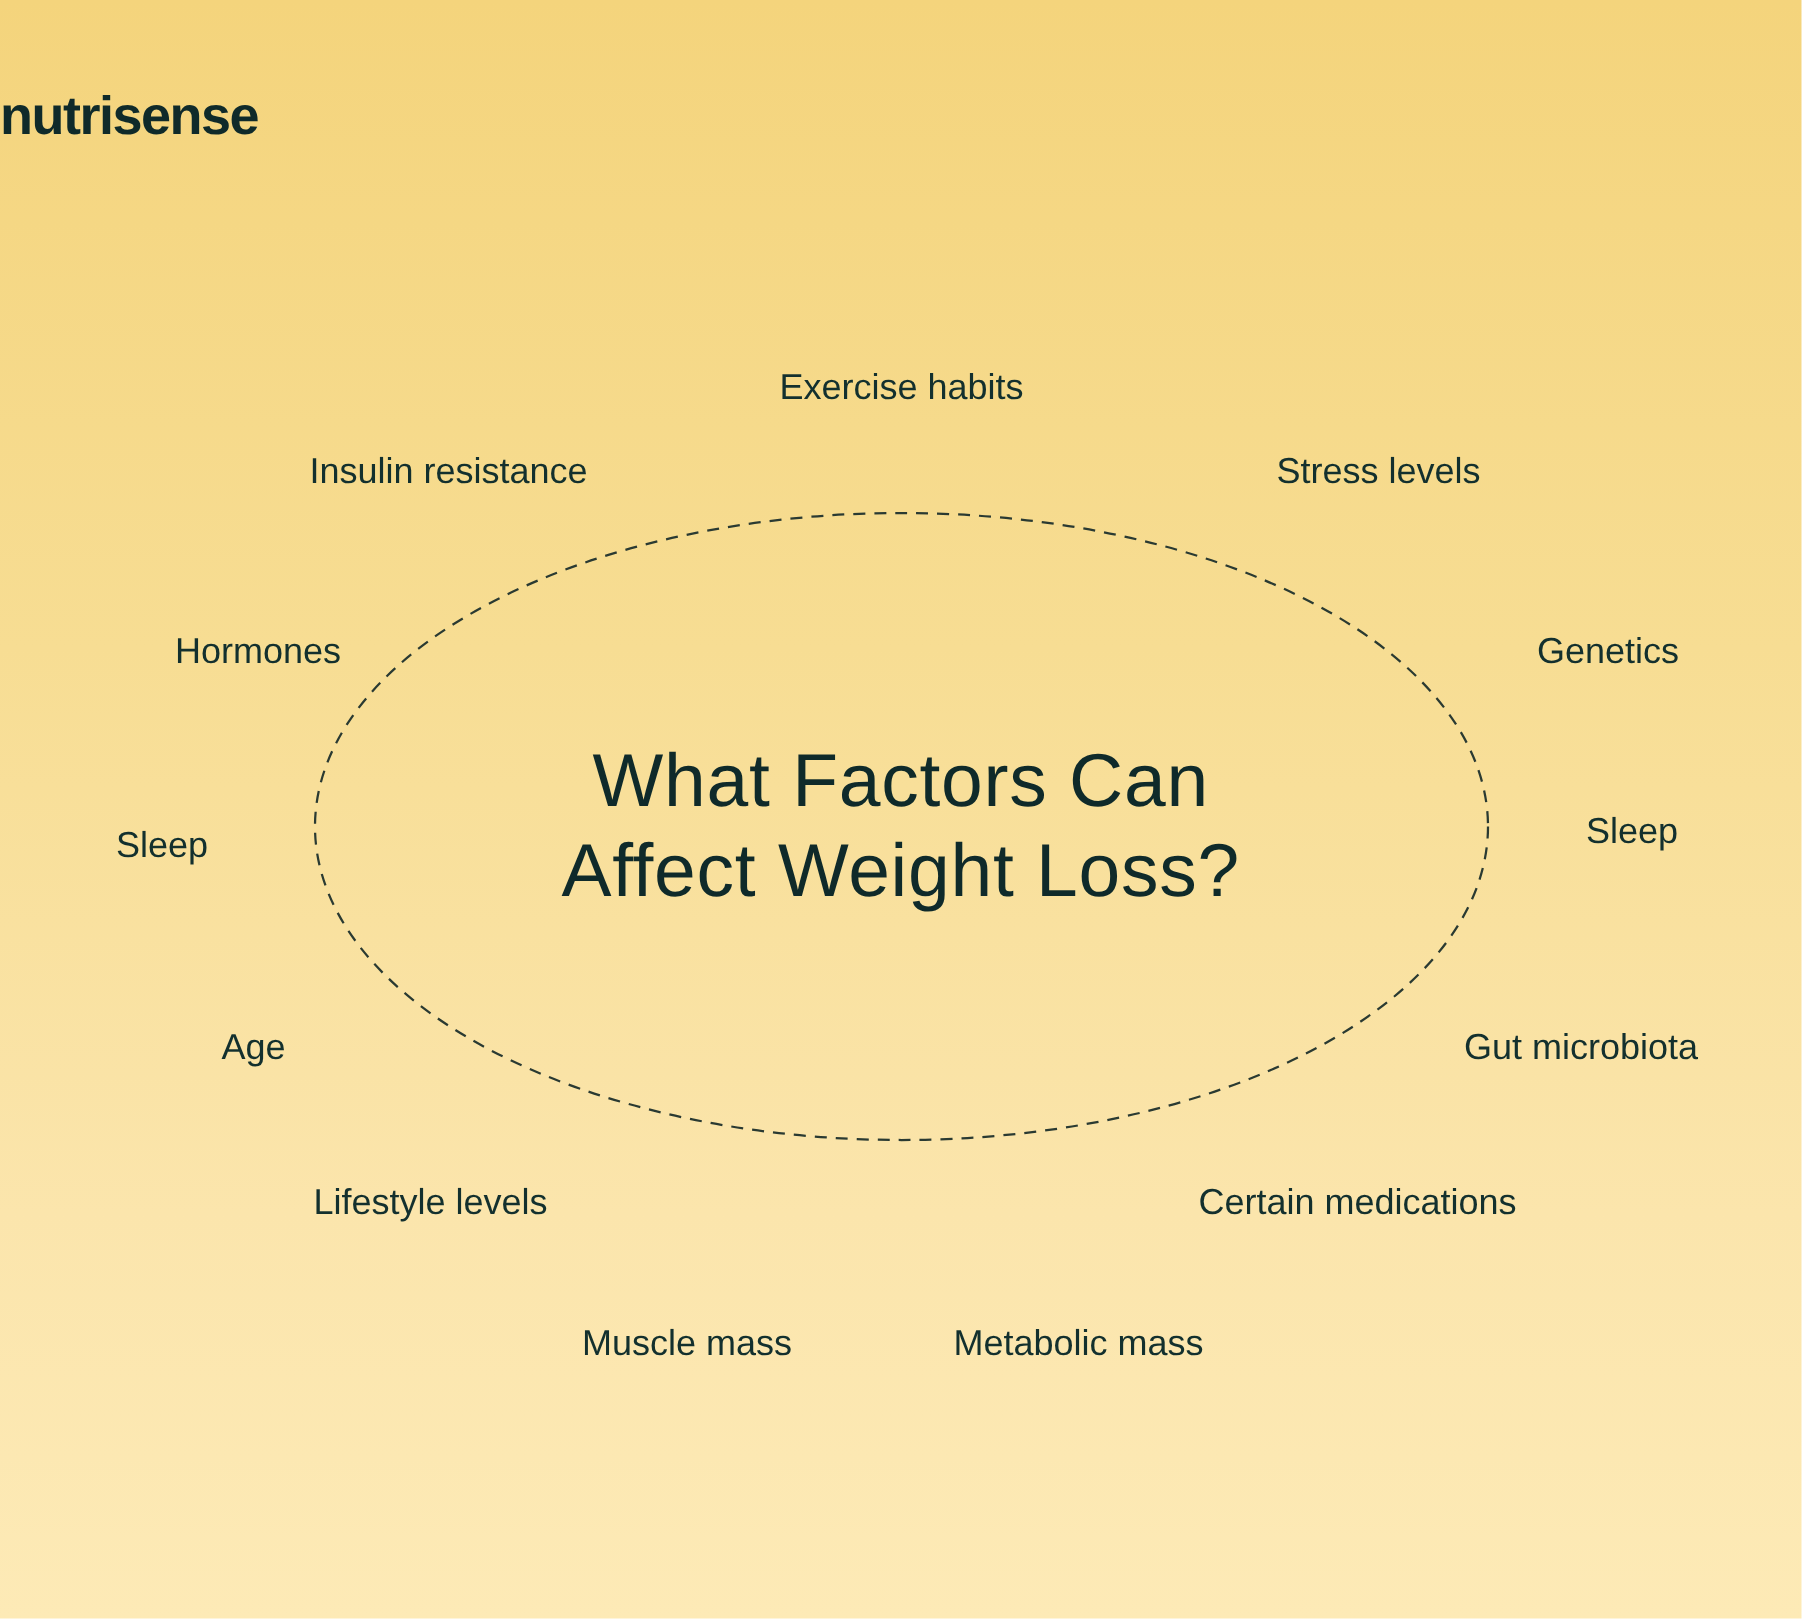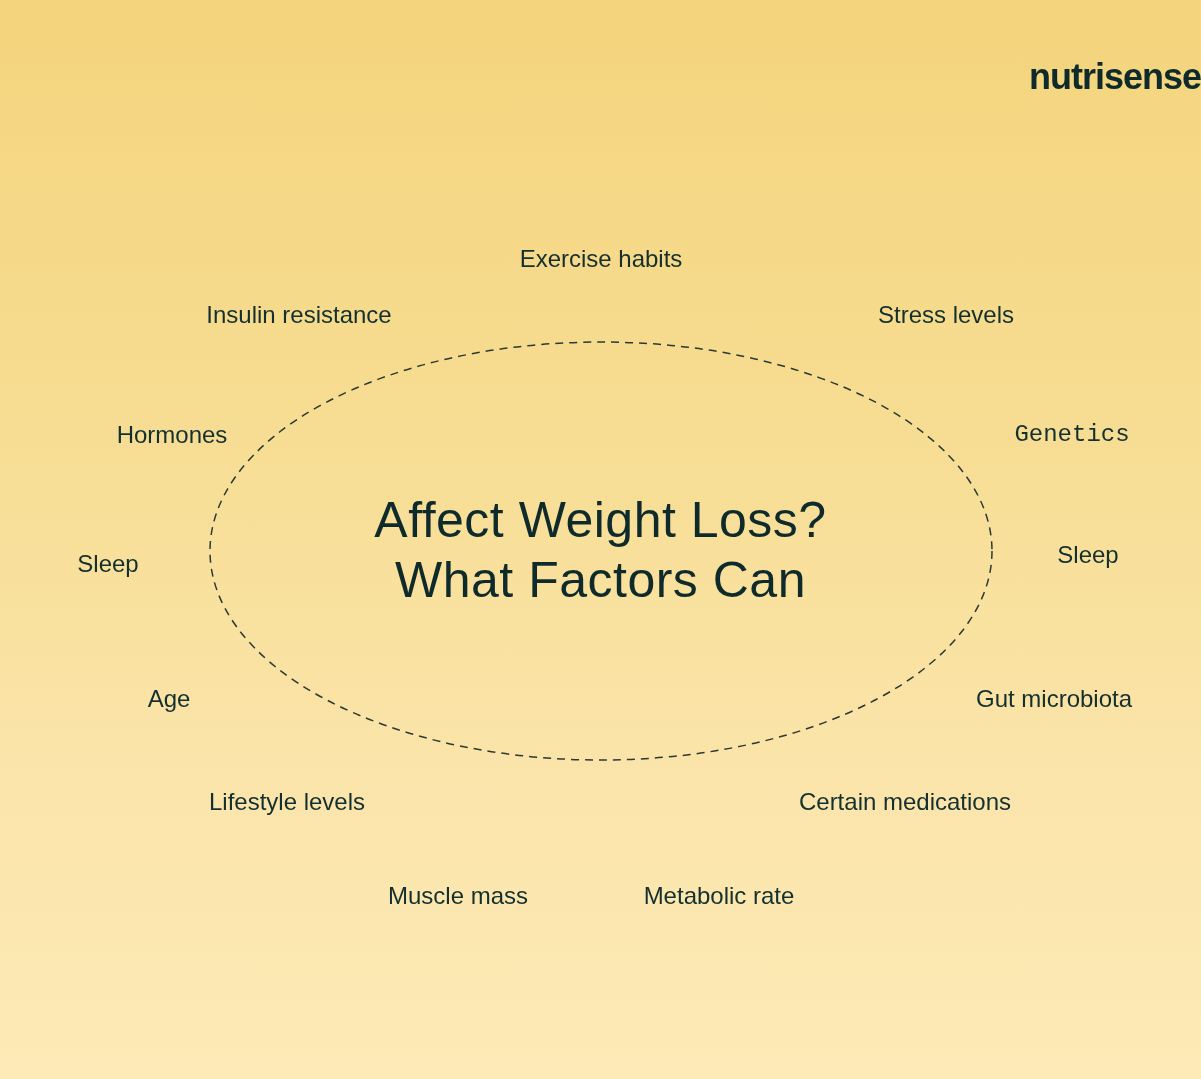--- a/index.html
+++ b/index.html
@@ -3,21 +3,21 @@
   <meta charset="utf-8">
   <style>
     html, body { margin: 0; padding: 0; }
     body {
       width: 1201px; height: 1079px; overflow: hidden; position: relative;
       background: linear-gradient(180deg, #F4D47C 0%, #F7DD93 40%, #FBE5AC 75%, #FDEAB6 100%);
       font-family: "Liberation Sans", "DejaVu Sans", sans-serif;
       color: #13302E;
     }
     .logo {
-      position: absolute; left: 0; width: 1201px; top: 56px; text-align: right;
+      position: absolute; left: 0; width: 1201px; top: 56px; text-align: left;
       font-size: 36px; font-weight: bold; letter-spacing: -1px; color: #0F2A2A;
     }
     .ellipse { position: absolute; left: 0; top: 0; }
     .title {
       position: absolute; left: 0; width: 1201px; top: 490px; text-align: center;
       font-size: 50px; line-height: 60px; color: #0F2A2A; letter-spacing: 0.5px;
     }
     .factor {
       position: absolute; font-size: 24px; line-height: 32px; white-space: nowrap; color: #13302E;
       transform: translateX(-50%);
@@ -26,31 +26,31 @@
 </head>
 <body>
 
 <div class="logo">nutrisense</div>
 
 <svg class="ellipse" width="1201" height="1079" viewBox="0 0 1201 1079">
   <ellipse cx="601" cy="551" rx="391" ry="209" fill="none" stroke="#2A3A32" stroke-width="1.5" stroke-dasharray="8 6"></ellipse>
 </svg>
 
 <div class="title">
+  <div>What Factors Can</div>
   <div>Affect Weight Loss?</div>
-  <div>What Factors Can</div>
 </div>
 
 <div id="factors">
     <div class="factor" style="left: 601px; top: 243px;">Exercise habits</div>
-    <div class="factor" style="left: 919px; top: 299px; margin-left: 27px;">Stress levels</div>
-    <div class="factor" style="left: 1072px; top: 419px; font-family: Liberation Mono, monospace;">Genetics</div>
+    <div class="factor" style="left: 919px; top: 299px;">Stress levels</div>
+    <div class="factor" style="left: 1072px; top: 419px;">Genetics</div>
     <div class="factor" style="left: 1088px; top: 539px;">Sleep</div>
     <div class="factor" style="left: 1054px; top: 683px;">Gut microbiota</div>
     <div class="factor" style="left: 905px; top: 786px;">Certain medications</div>
-    <div class="factor" style="left: 719px; top: 880px;">Metabolic rate</div>
+    <div class="factor" style="left: 719px; top: 880px;">Metabolic mass</div>
     <div class="factor" style="left: 458px; top: 880px; text-align: center;">Muscle mass</div>
     <div class="factor" style="left: 287px; top: 786px;">Lifestyle levels</div>
     <div class="factor" style="left: 169px; top: 683px;">Age</div>
     <div class="factor" style="left: 108px; top: 548px;">Sleep</div>
     <div class="factor" style="left: 140px; top: 419px; margin-left: 32px;">Hormones</div>
     <div class="factor" style="left: 299px; top: 299px;">Insulin resistance</div>
   </div>
 
 </body></html>

